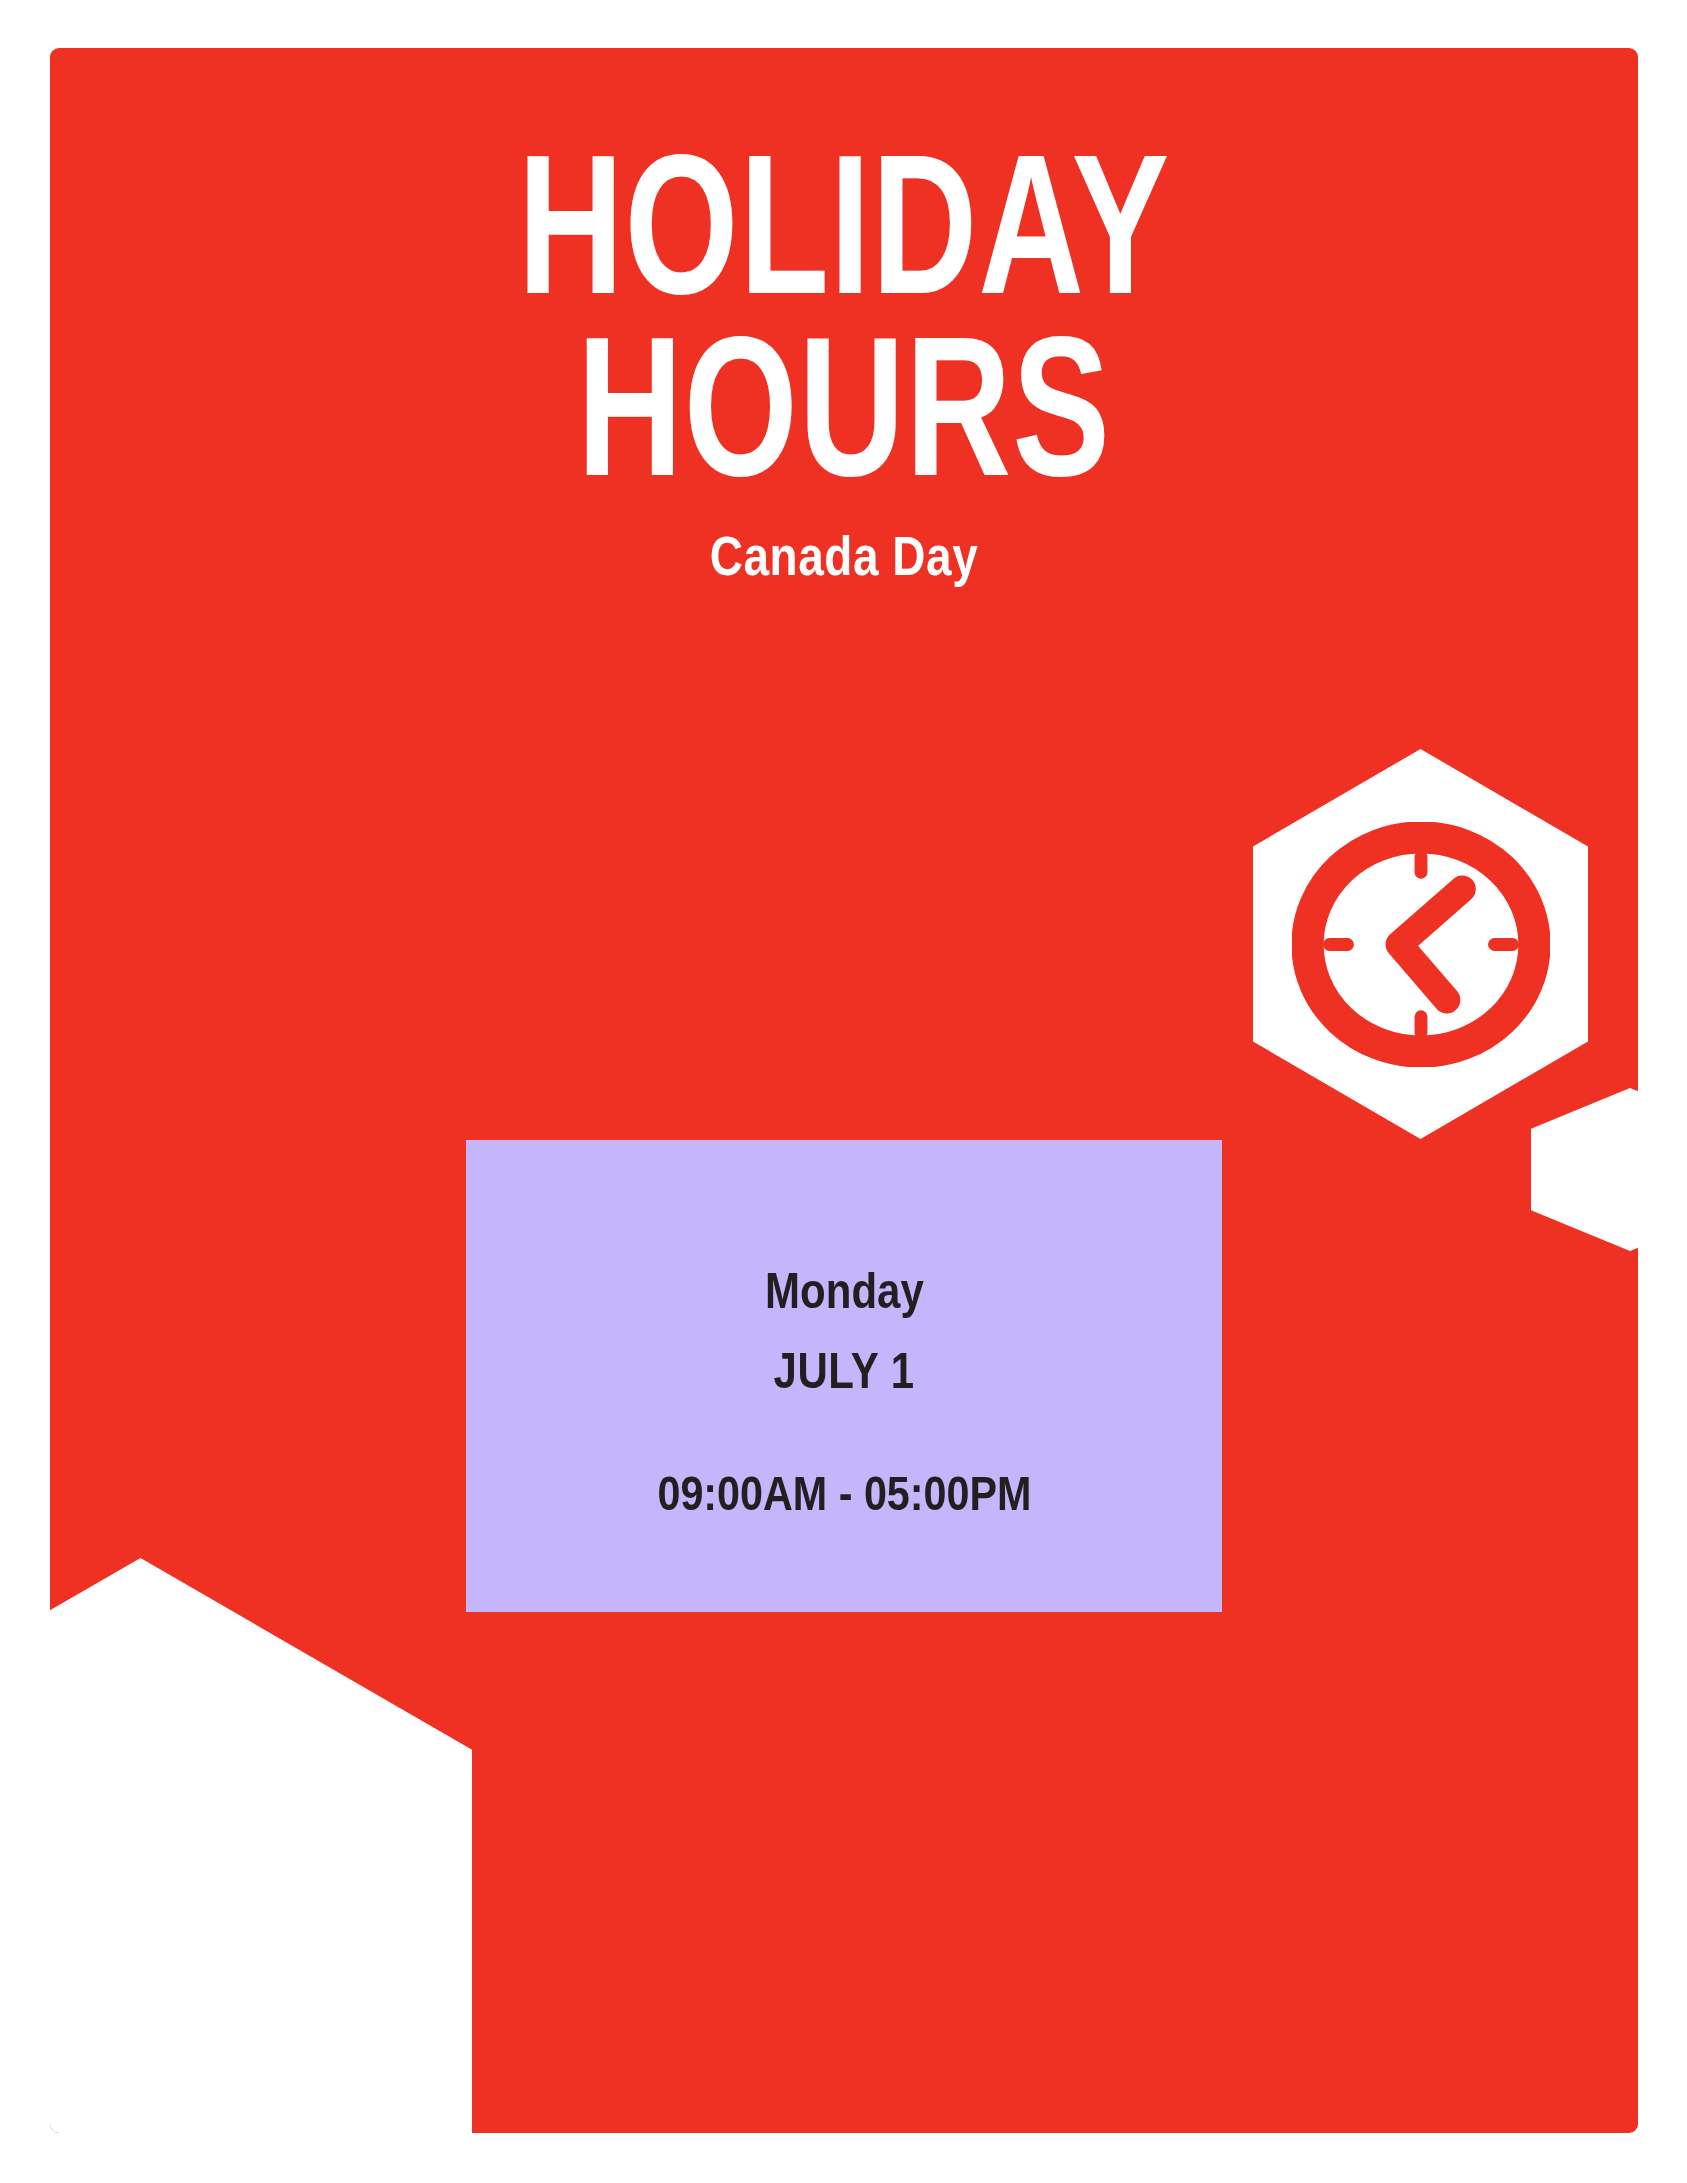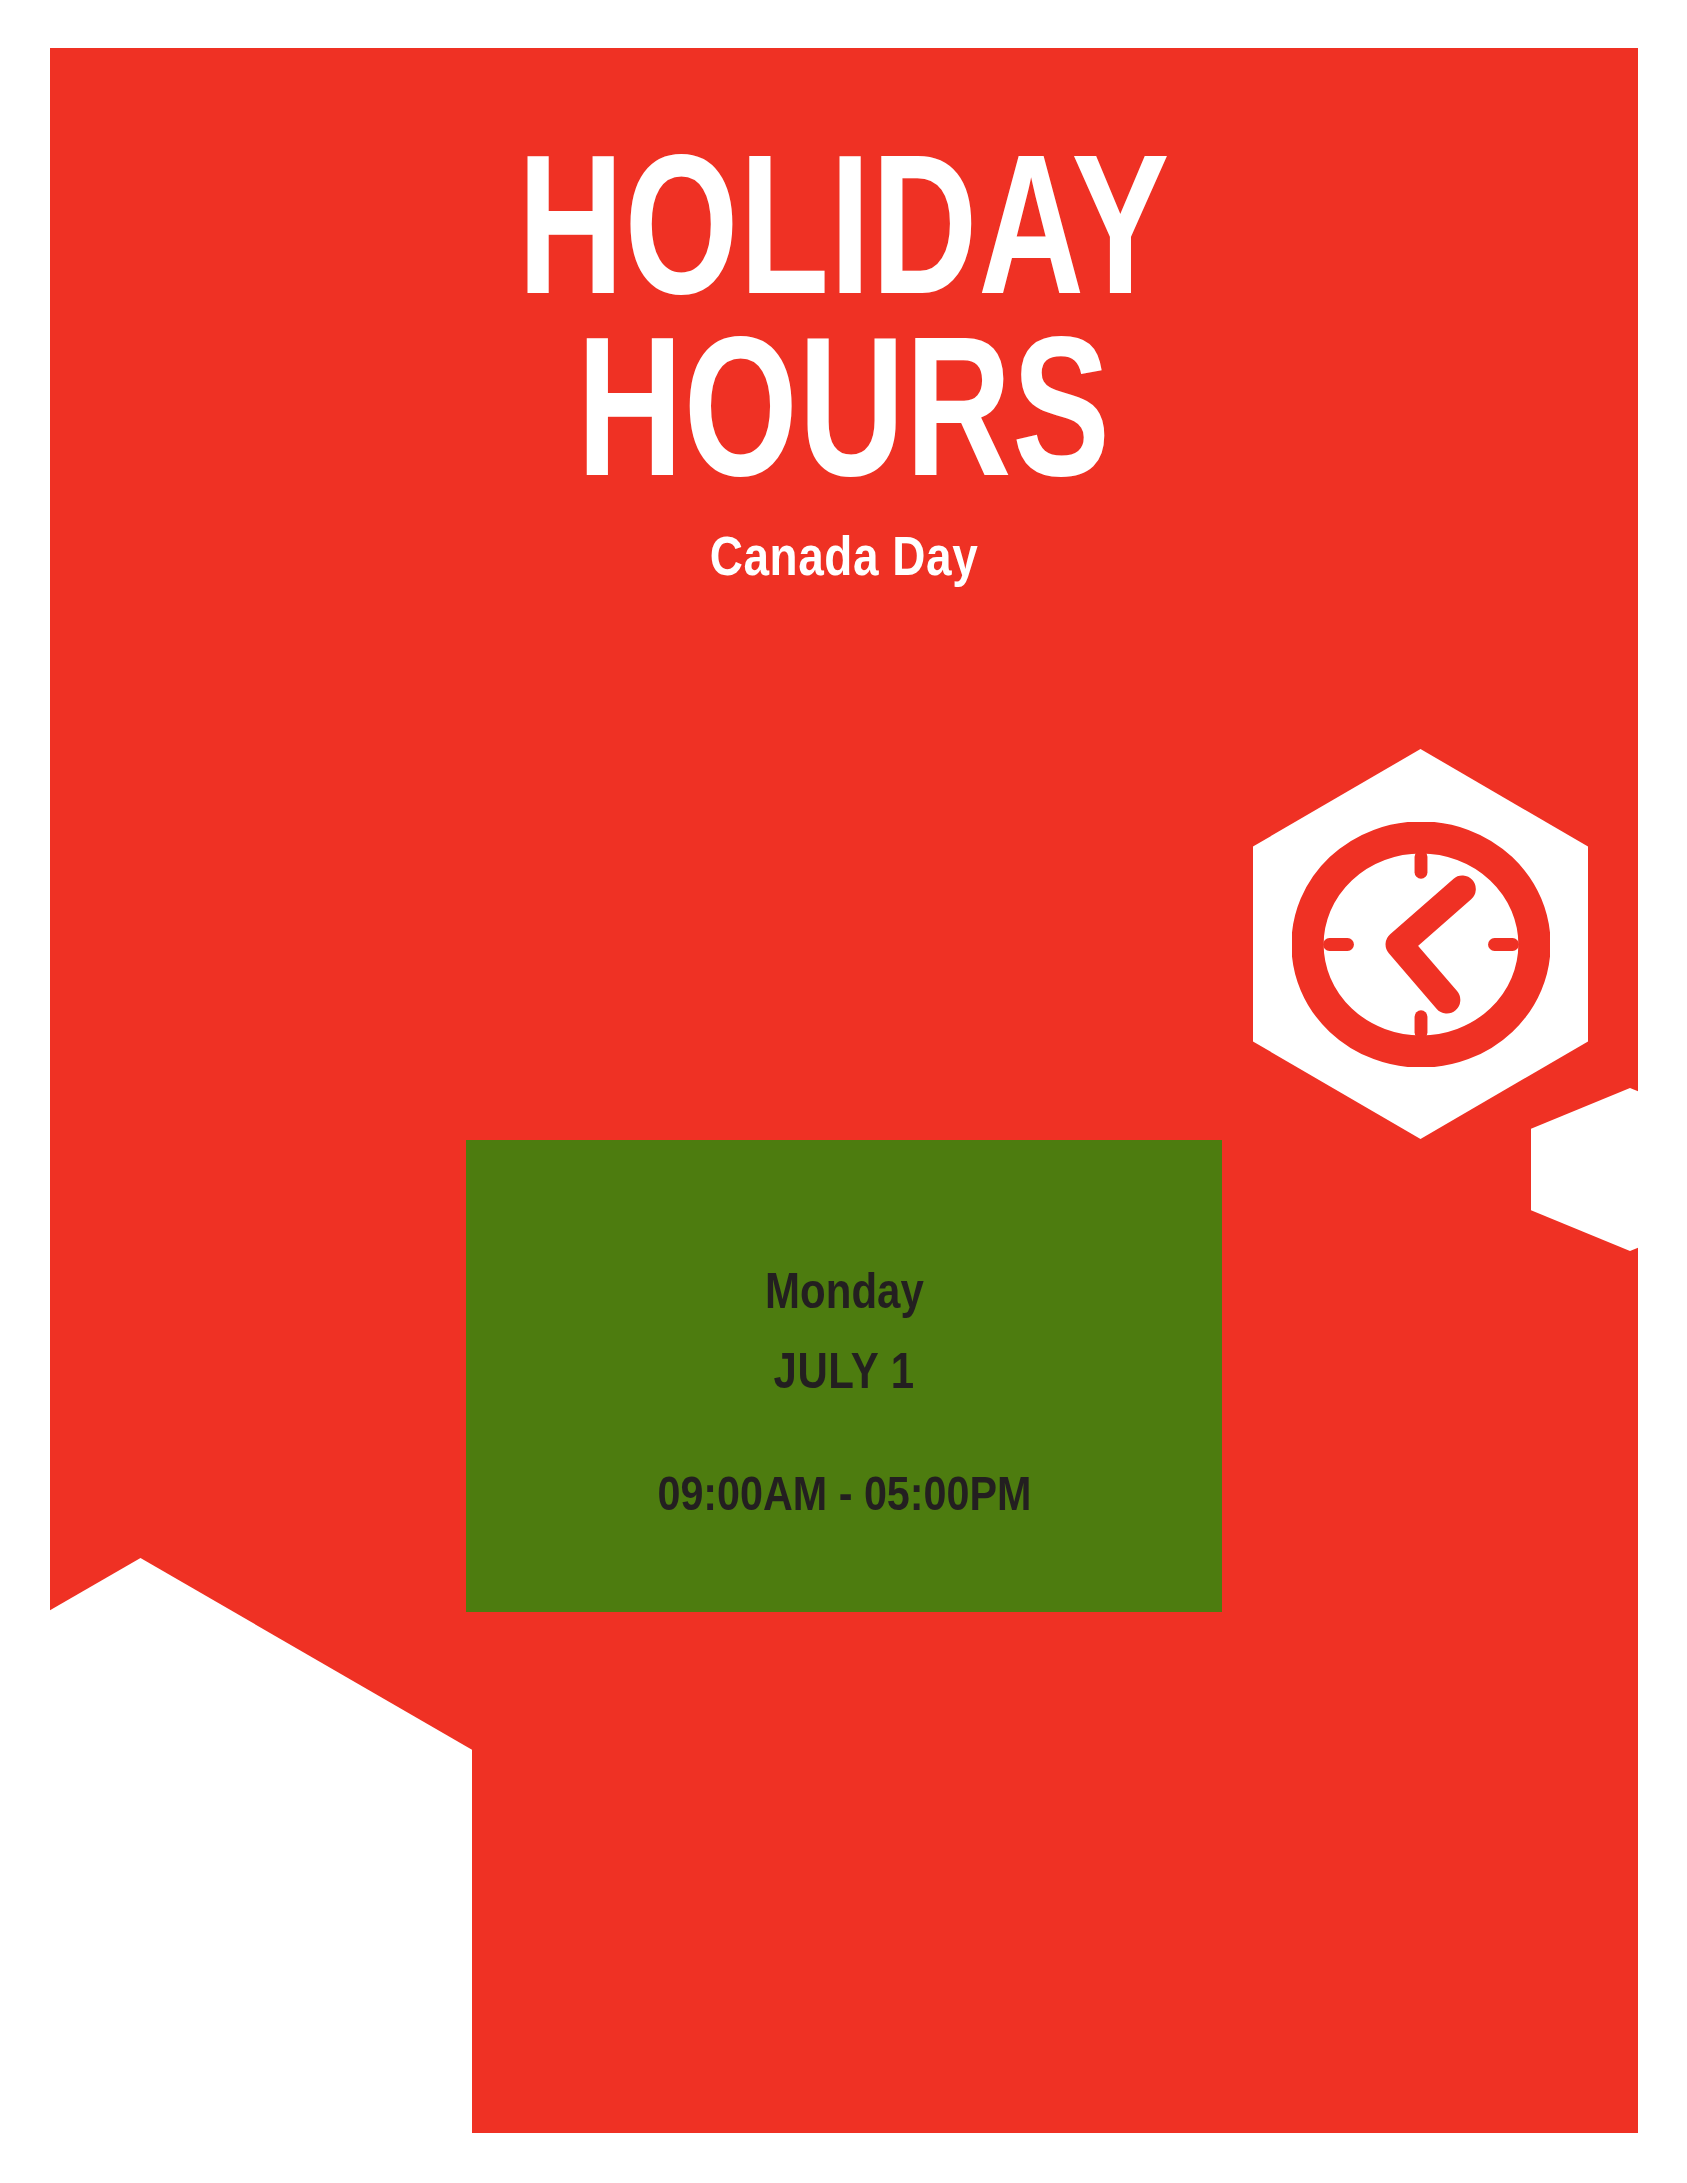--- a/index.html
+++ b/index.html
@@ -18,20 +18,21 @@
 
   
   #poster {
     position: absolute;
     left: 50px;
     top: 48px;
     width: 1588px;
     height: 2085px;
     background: #ef3124;
     overflow: hidden;
+    border-radius: 9px;
   }
 
   
   .title-block {
     position: absolute;
     left: 0;
     top: 86px;
     width: 100%;
     text-align: center;
     color: #ffffff;
@@ -98,21 +99,21 @@
     height: 245px;
   }
 
   
   #info-card {
     position: absolute;
     left: 416px;    
     top: 1092px;    
     width: 756px;
     height: 472px;
-    background: #4d7c0f;
+    background: #c4b5fd;
     display: flex;
     flex-direction: column;
     align-items: center;
     justify-content: flex-start;
     box-sizing: border-box;
     padding-top: 126px;
   }
   .card-day {
     font-family: "Liberation Sans Narrow", "Liberation Sans", sans-serif;
     font-weight: 700;

